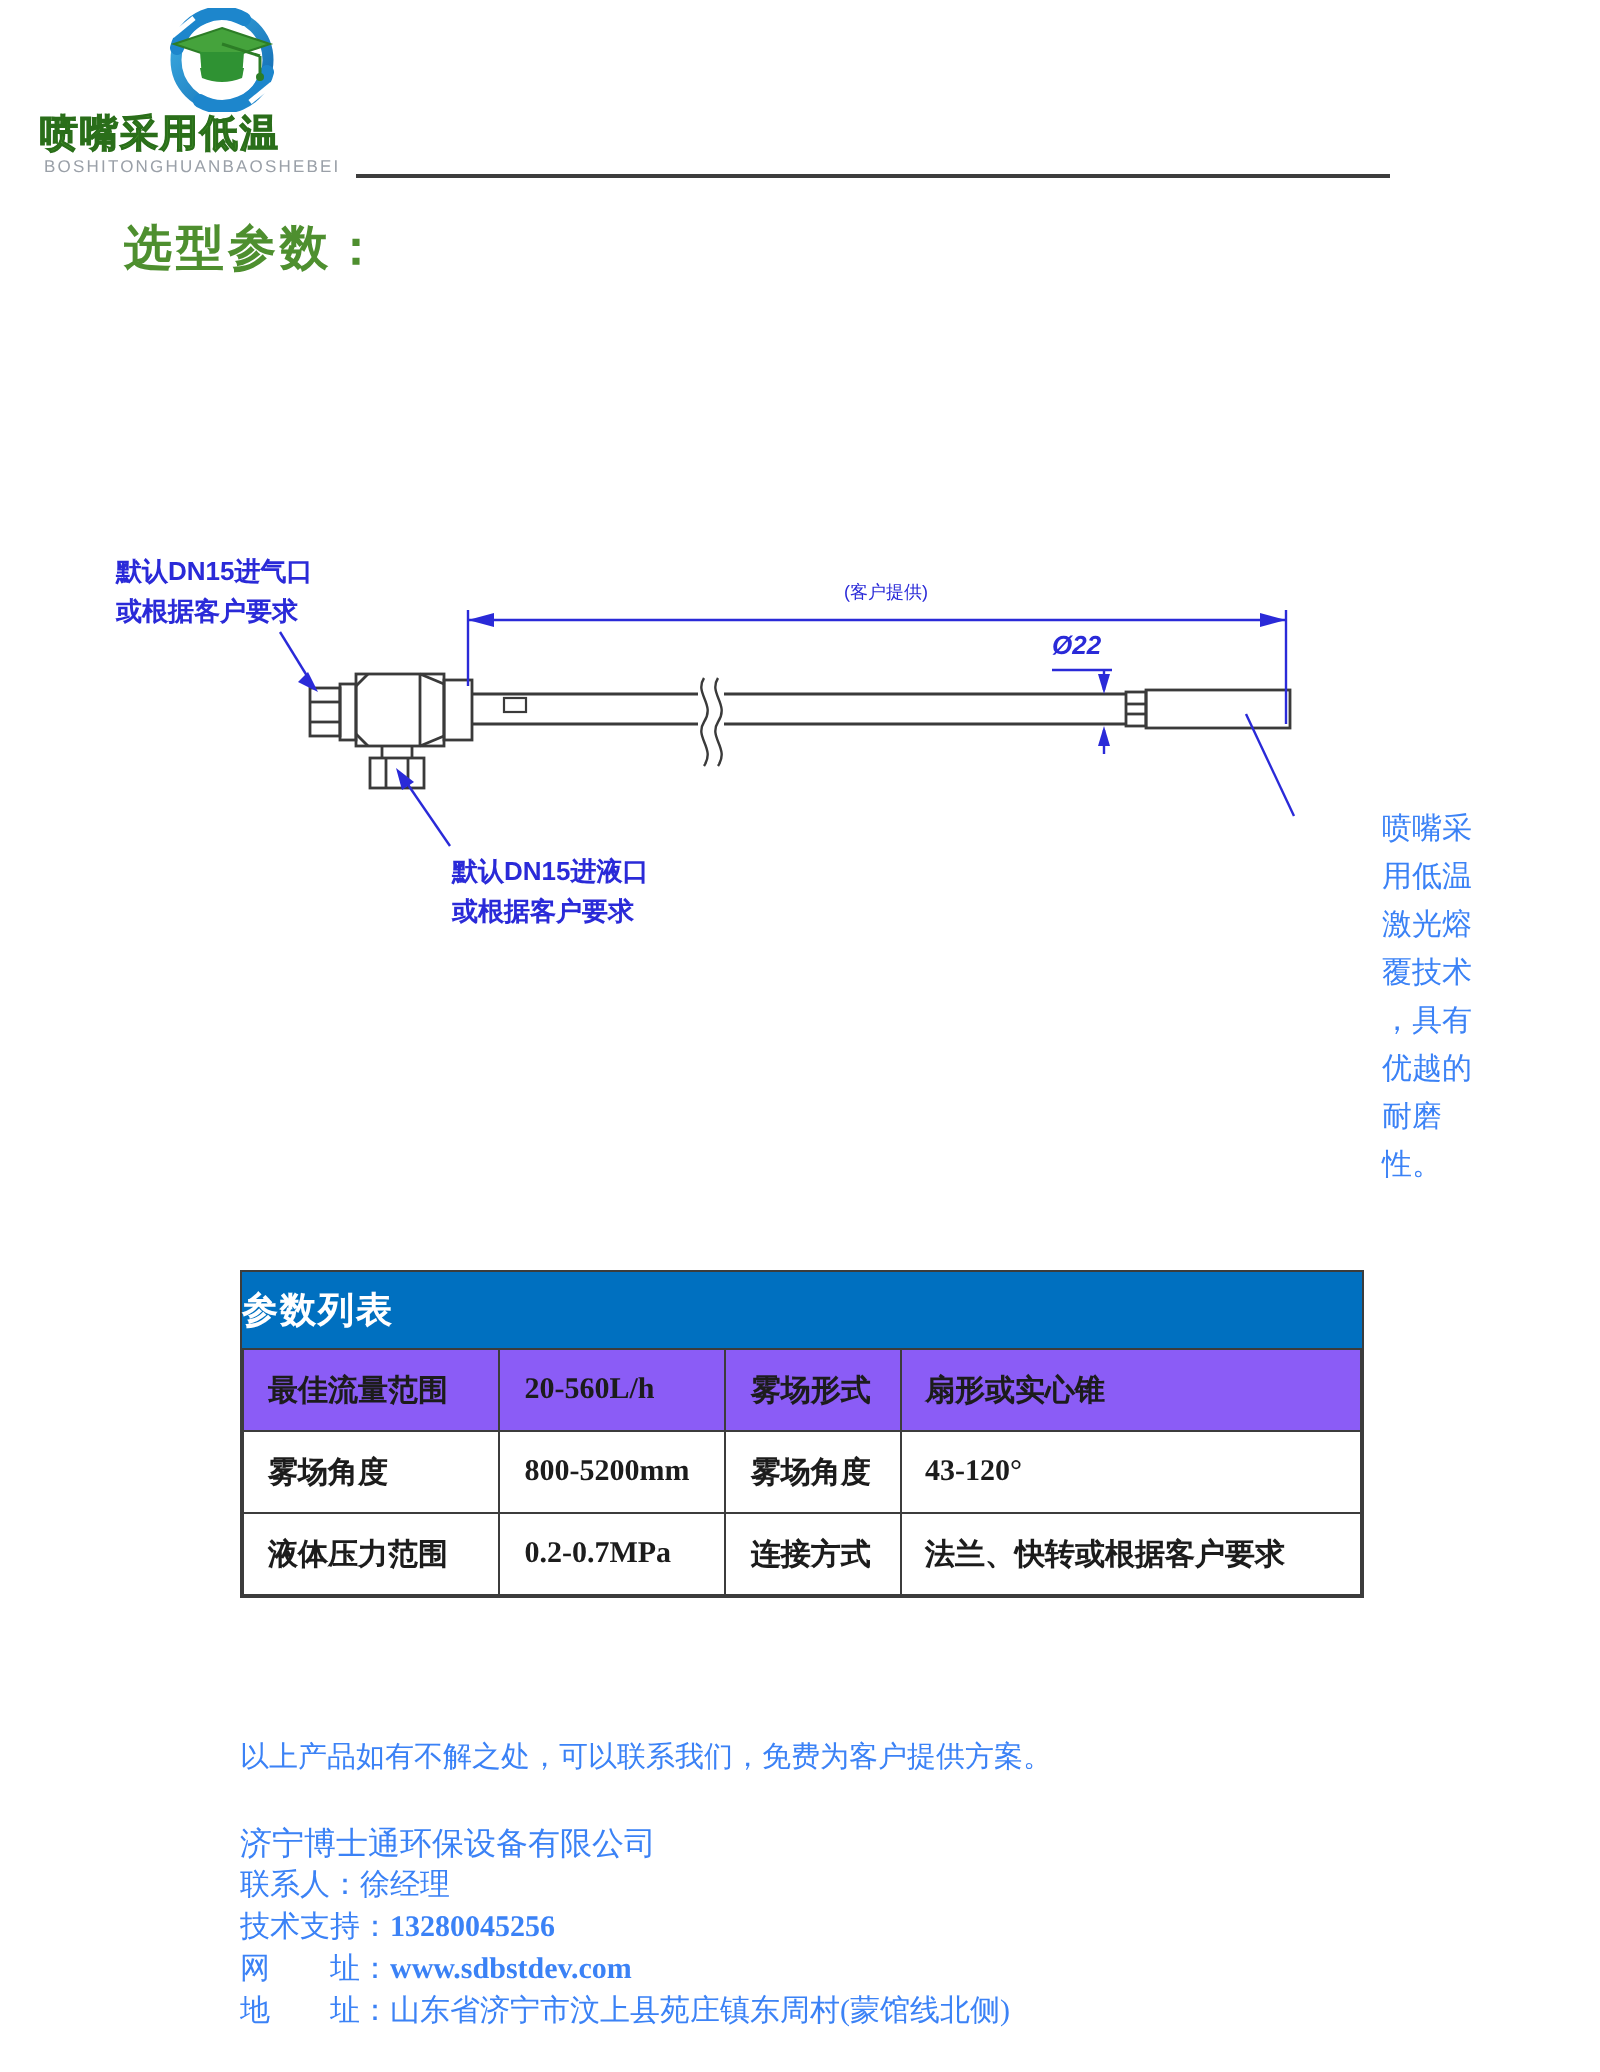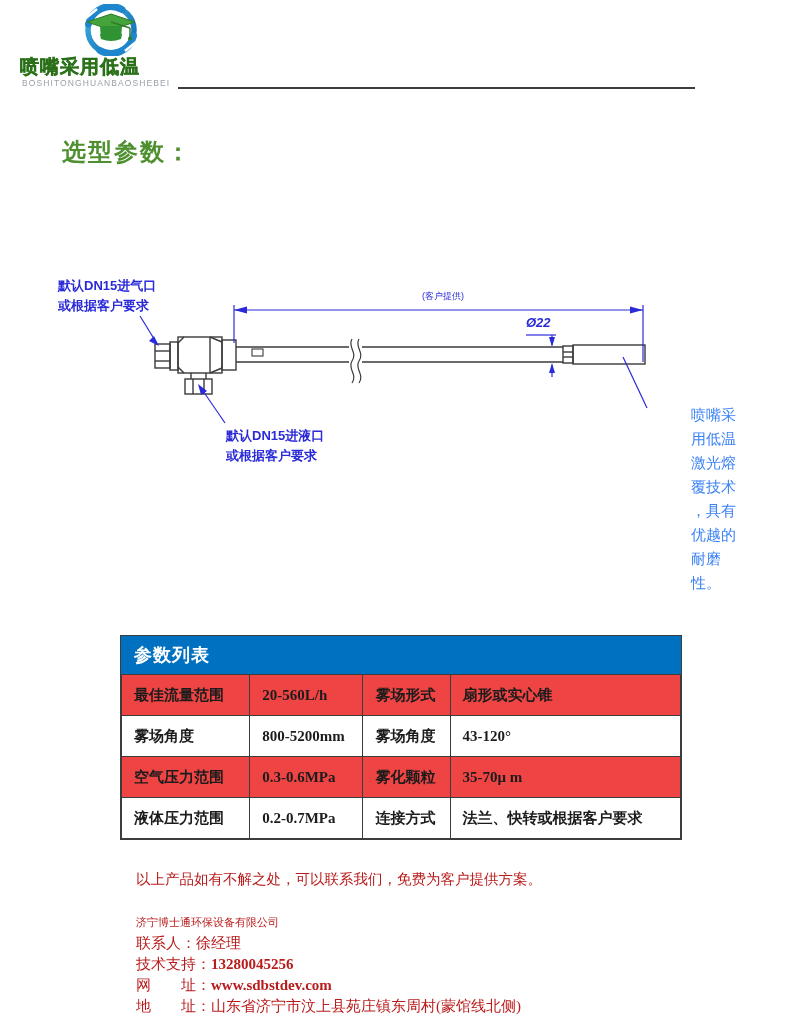--- a/index.html
+++ b/index.html
@@ -11,53 +11,53 @@
   .logo{left:16px;top:4px;width:190px;height:100px;}
   .logo-mark{position:absolute;left:40px;top:0px;}
   .logo-title{position:absolute;left:4px;top:50px;font-family:"Liberation Sans",sans-serif;
       font-size:19px;font-weight:800;color:#4aa52e;letter-spacing:1px;
       -webkit-text-stroke:0.5px #2a6e1a;}
   .logo-sub{position:absolute;left:6px;top:74px;font-family:"Liberation Sans",sans-serif;
       font-size:8.5px;color:#9aa0a8;letter-spacing:1.1px;}
   .header-rule{left:178px;top:87px;width:517px;height:2px;background:#3d3d3d;}
 
   
-  .heading{left:62px;top:136px;font-size:24px;font-weight:700;color:#4e8f2f;
+  .heading{left:62px;top:108px;font-size:24px;font-weight:700;color:#4e8f2f;
       letter-spacing:2px;margin:0;font-family:Liberation Serif, serif;}
 
   
   .diagram{left:50px;top:260px;width:700px;height:250px;}
   .diagram svg{position:absolute;left:0;top:0;}
   .ann{position:absolute;font-family:"Liberation Sans",sans-serif;color:#2a2ad8;
       font-size:13px;line-height:20px;white-space:pre-line;font-weight:600;}
   .ann-air{left:8px;top:16px;}
   .ann-liquid{left:176px;top:166px;}
   .dim-label{position:absolute;left:372px;top:30px;font-family:"Liberation Sans",sans-serif;
       font-size:9px;color:#2a2ad8;}
   .dia-label{position:absolute;left:476px;top:55px;font-family:"Liberation Sans",sans-serif;
       font-size:13px;font-style:italic;font-weight:600;color:#2a2ad8;}
   .red-note{position:absolute;left:595px;top:143px;color:#3b82f6;font-size:15px;
       line-height:24px;font-weight:400;white-space:pre-line;margin-left:46px;}
 
   
   .param-table{left:120px;top:635px;width:560px;border:1.5px solid #3c3c3c;}
   .pt-header{height:38px;background:#0070c0;color:#ffffff;font-size:18px;font-weight:700;
-      line-height:38px;padding-left:13px;letter-spacing:1px;
+      line-height:38px;padding-left:0;letter-spacing:1px;
       font-family:"Liberation Sans",sans-serif;box-sizing:border-box;}
   .pt-grid{width:100%;border-collapse:collapse;table-layout:fixed;}
   .pt-grid td{border:1px solid #3c3c3c;height:40px;font-size:15px;font-weight:700;
       color:#1c1c1c;padding:0 0 0 12px;}
   .pt-grid col.c1{width:128px;} .pt-grid col.c2{width:113px;}
   .pt-grid col.c3{width:87px;}  .pt-grid col.c4{width:230px;}
-  .pt-grid tr.alt td{background:#ef4444;margin-top:41px;}
-
-  
-  .footer{left:120px;top:869px;width:600px;font-size:15px;color:#b91c1c;line-height:21px;margin-left:16px;}
+  .pt-grid tr.alt td{background:#8b5cf6;margin-top:41px;}
+
+  
+  .footer{left:120px;top:869px;width:600px;font-size:15px;color:#3b82f6;line-height:21px;}
   .footer .note{font-size:14.5px;margin-bottom:22px;}
-  .footer .company{font-size:11px;}
+  .footer .company{font-size:16px;}
   .footer .b{font-weight:700;}
   .footer div{white-space:pre;}
 </style>
 </head>
 <body>
 
 <div class="abs logo">
   <svg class="logo-mark" width="110" height="52" viewBox="0 0 110 52">
     <defs>
       <linearGradient id="ring" x1="0" y1="0" x2="1" y2="1">
@@ -172,26 +172,20 @@
       <td>20-560L/h</td>
       <td>雾场形式</td>
       <td>扇形或实心锥</td>
     </tr>
     <tr>
       <td>雾场角度</td>
       <td>800-5200mm</td>
       <td>雾场角度</td>
       <td>43-120°</td>
     </tr>
-    <tr class="alt">
-      <td>空气压力范围</td>
-      <td>0.3-0.6MPa</td>
-      <td>雾化颗粒</td>
-      <td>35-70μ m</td>
-    </tr>
     <tr>
       <td>液体压力范围</td>
       <td>0.2-0.7MPa</td>
       <td>连接方式</td>
       <td>法兰、快转或根据客户要求</td>
     </tr>
   </tbody>
     </table>
 </div>
 

